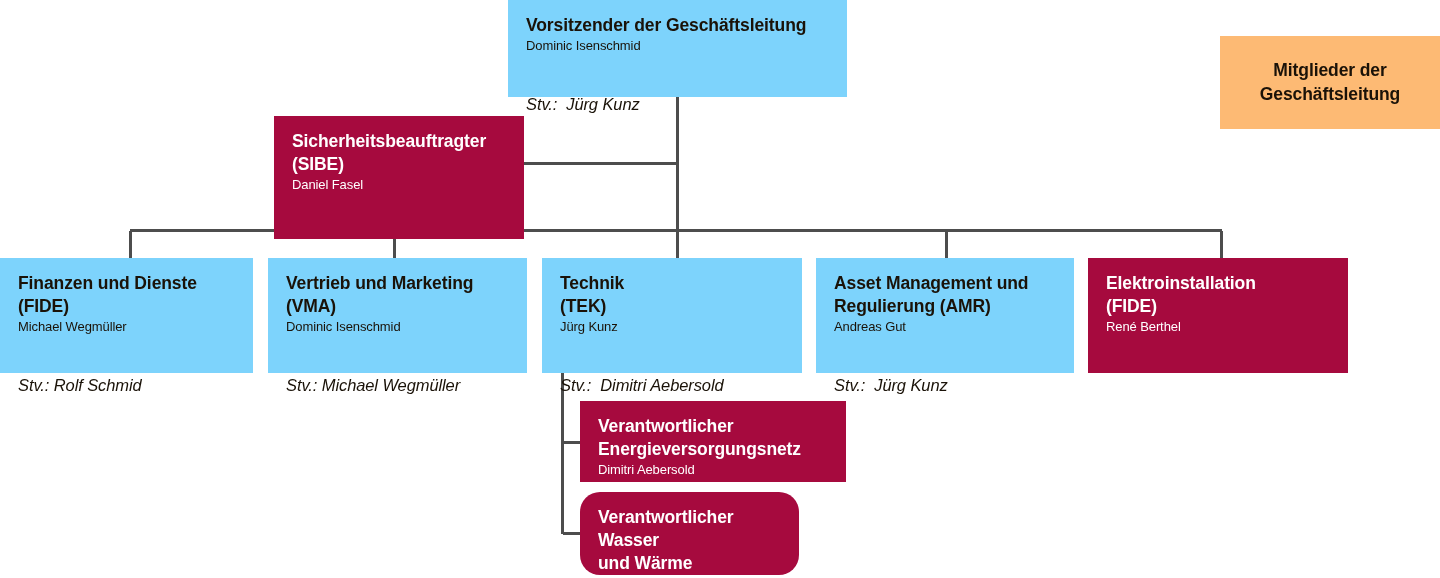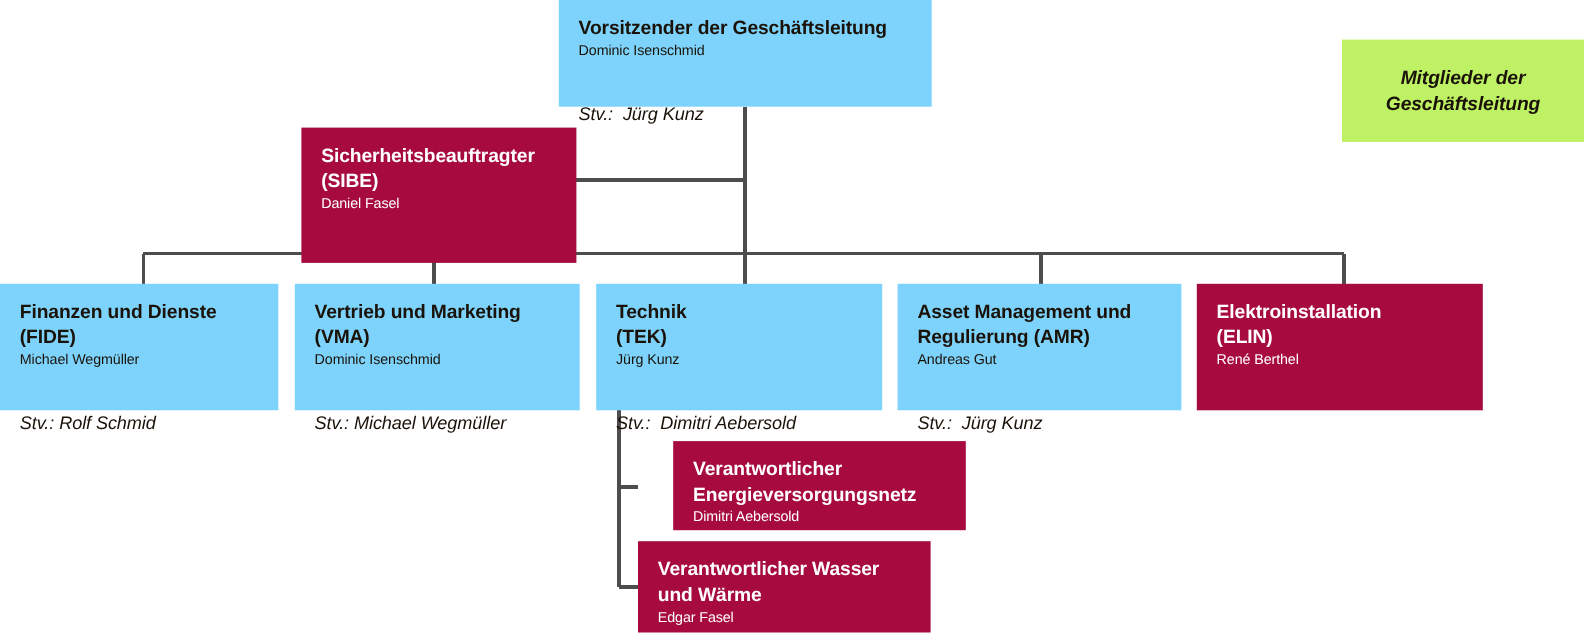--- a/index.html
+++ b/index.html
@@ -56,28 +56,27 @@
   .n-deputy {
     font-style: italic;
     font-size: 16.5px;
     letter-spacing: -0.1px;
     white-space: pre;
     margin-top: 40px;
   }
   .legend {
     position: absolute;
     box-sizing: border-box;
-    background: #bef264;
+    background: #fdba74;
     color: #1a1208;
     display: flex;
     align-items: center;
     justify-content: center;
     text-align: center;
     z-index: 2;
-    font-style: italic;
   }
   .legend-label {
     font-weight: bold;
     font-size: 17.5px;
     line-height: 1.34;
     white-space: pre-line;
     letter-spacing: -0.1px;
   }
 </style>
 </head>
@@ -145,29 +144,29 @@
 
   <div class="node orange" style="left:816px; top:258px; width:258px; height:115px;">
     <div class="n-title">Asset Management und
 Regulierung (AMR)</div>
     <div class="n-person">Andreas Gut</div>
     <div class="n-deputy">Stv.:  Jürg Kunz</div>
   </div>
 
   <div class="node crimson" style="left:1088px; top:258px; width:260px; height:115px;">
     <div class="n-title">Elektroinstallation
-(ELIN)</div>
+(FIDE)</div>
     <div class="n-person">René Berthel</div>
   </div>
 
-  <div class="node crimson" style="left:612px; top:401px; width:266px; height:81px;">
+  <div class="node crimson" style="left:580px; top:401px; width:266px; height:81px;">
     <div class="n-title">Verantwortlicher
  Energieversorgungsnetz</div>
     <div class="n-person">Dimitri Aebersold</div>
   </div>
 
-  <div class="node crimson" style="left:580px; top:492px; width:266px; height:83px;">
+  <div class="node crimson" style="left:580px; top:492px; width:219px; height:83px;border-radius:20px;">
     <div class="n-title">Verantwortlicher Wasser
 und Wärme</div>
     <div class="n-person">Edgar Fasel</div>
   </div>
 
 </div>
 
 </body></html>

